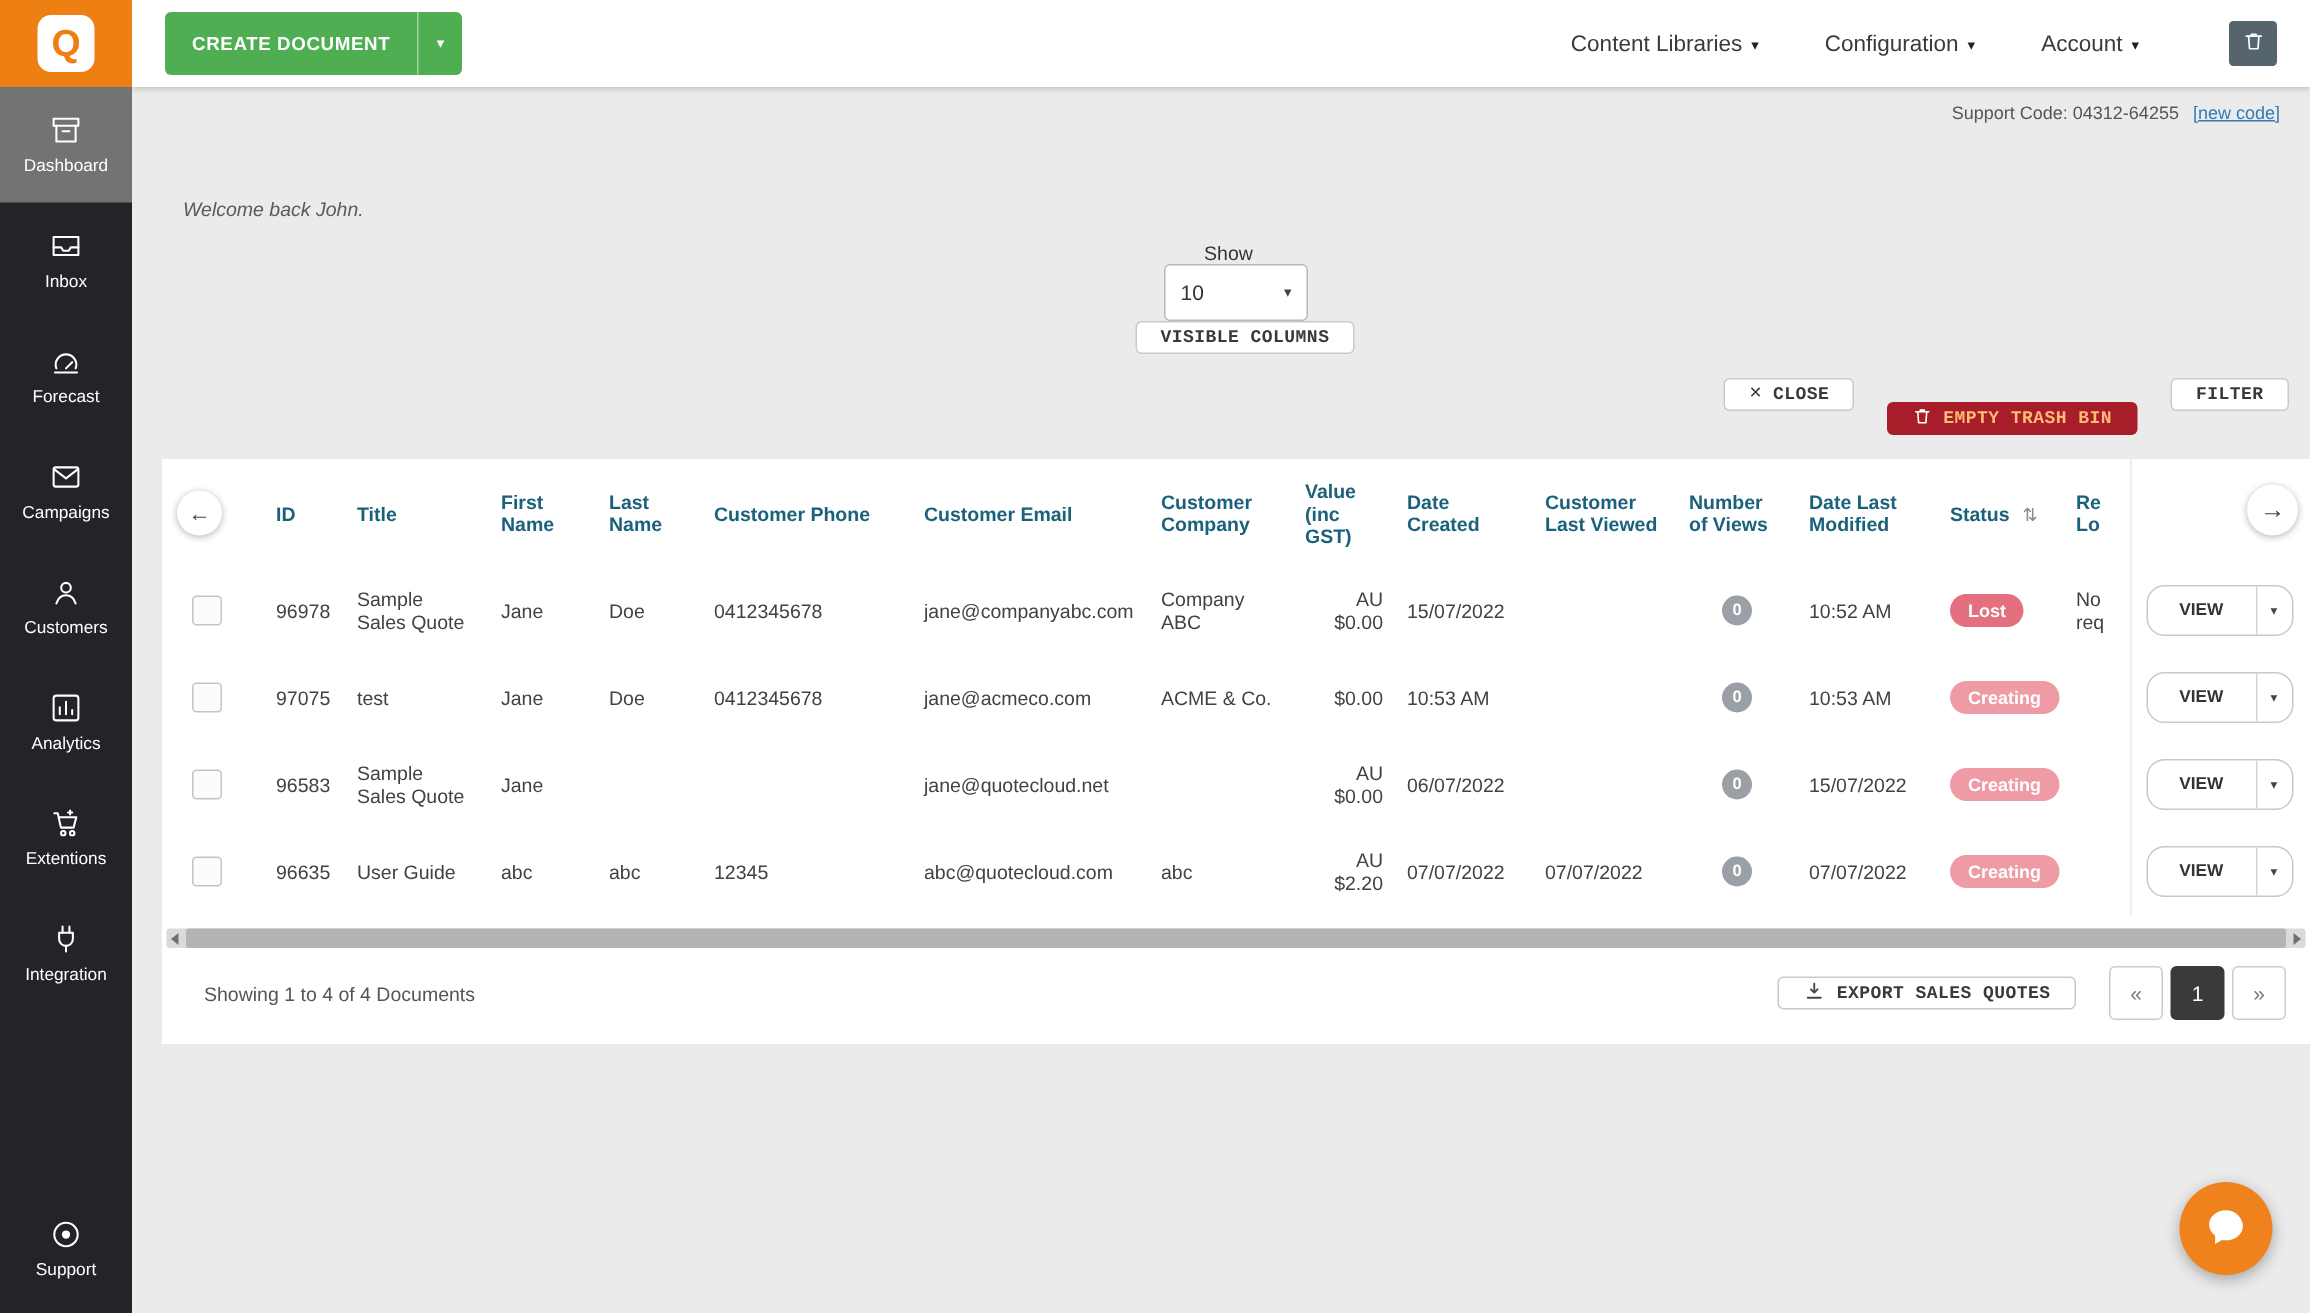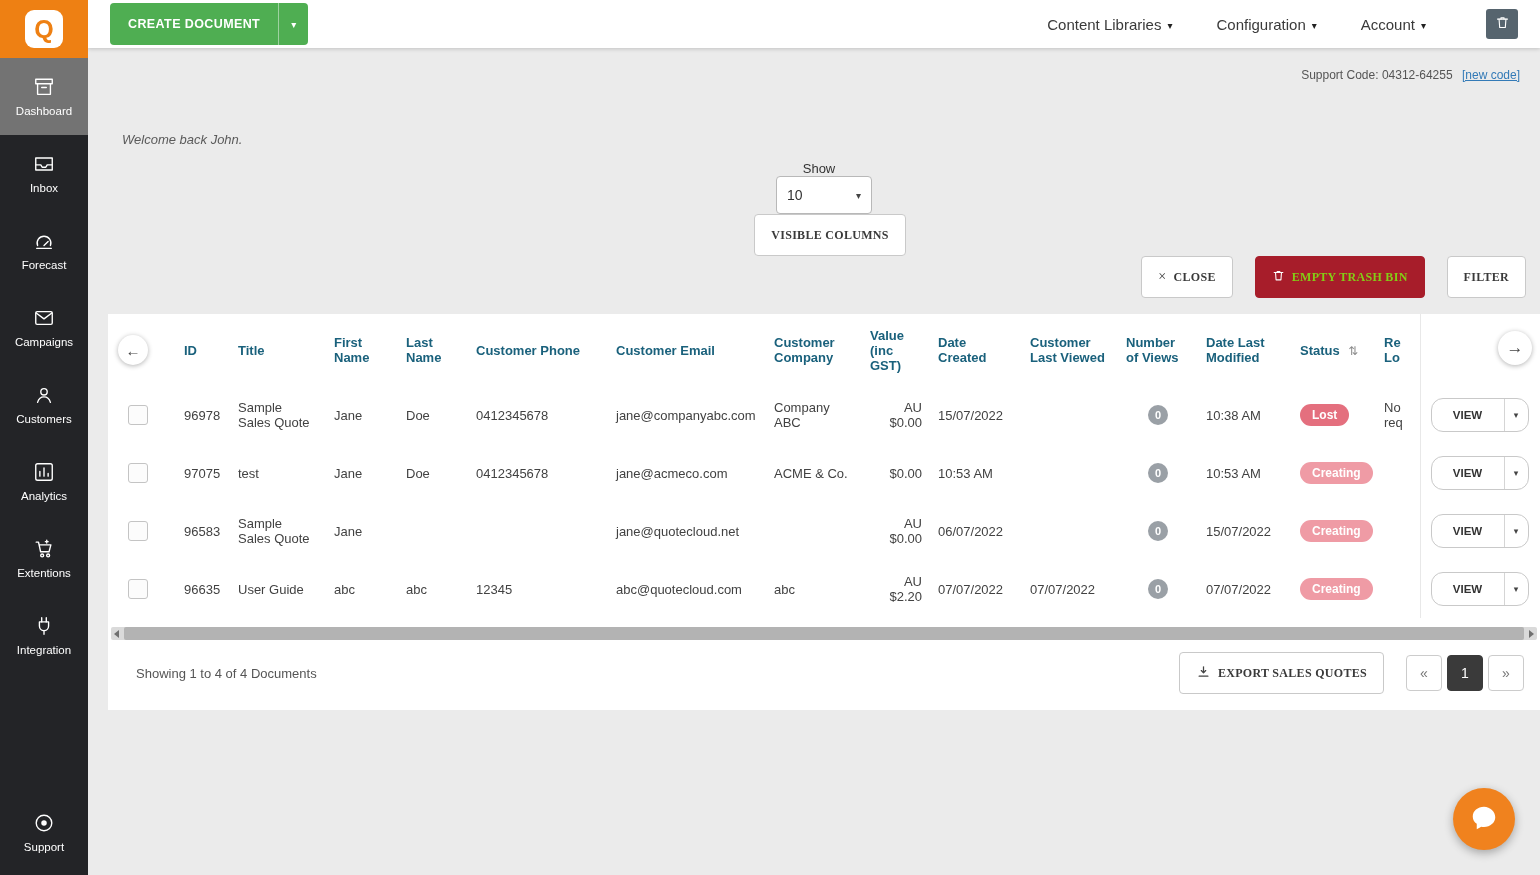--- a/index.html
+++ b/index.html
@@ -13,21 +13,21 @@
   .logo-box { width:38px; height:38px; background:#fff; border-radius:9px; display:flex;
     align-items:center; justify-content:center; font-weight:bold; font-size:25px; color:#ee8013; }
   .side-item { height:77px; display:flex; flex-direction:column; align-items:center; justify-content:center;
     gap:7px; color:#fff; cursor:pointer; flex:none; }
   .side-item.active { background:#737373; }
   .side-item.bottom { margin-top:auto; margin-bottom:4px; }
   .side-label { font-size:11.5px; }
   .side-icon svg { width:22px; height:22px; display:block; }
 
   
-  .topbar { position:fixed; left:88px; right:0; top:0; height:48px; background:#fff;
+  .topbar { position:fixed; left:88px; right:0; top:0; height:58px; background:#fff;
     box-shadow:0 1px 4px rgba(0,0,0,.18); display:flex; align-items:center; padding:0 22px; z-index:20; }
   .create-btn { display:flex; align-items:stretch; background:#4fae52; border-radius:4px; overflow:hidden;
     cursor:pointer; height:42px; }
   .create-main { display:flex; align-items:center; padding:0 18px; color:#fff; font-weight:700;
     font-size:12.5px; letter-spacing:.4px; }
   .create-caret { display:flex; align-items:center; padding:0 12px; border-left:1px solid rgba(255,255,255,.45);
     color:#fff; font-size:10px; }
   .top-menus { margin-left:auto; display:flex; align-items:center; gap:34px; }
   .menu-item { font-size:15px; color:#3a3a3a; cursor:pointer; display:flex; align-items:center; gap:6px;margin-left:10px; }
   .menu-caret { font-size:10px; color:#222; padding-top:2px; }
@@ -39,26 +39,26 @@
   .main { position:absolute; left:88px; top:58px; right:0; bottom:0; overflow:hidden;padding-left:20px; }
   .support-row { text-align:right; padding:10px 20px 0; font-size:12px; color:#555; }
   .support-row a { color:#337ab7; text-decoration:underline; cursor:pointer; margin-left:6px; }
   .welcome { margin:50px 0 0 14px; font-size:13px; color:#5a5a5a; font-style:italic; }
 
   .controls { display:flex; align-items:center; margin:14px 14px 0;flex-direction:column; }
   .show-label { font-size:13px; margin-right:10px; color:#333; }
   .select { width:96px; height:38px; background:#fff; border:1px solid #b8b8b8; border-radius:4px;
     display:flex; align-items:center; justify-content:space-between; padding:0 10px; font-size:14px; cursor:pointer; }
   .select .caret { font-size:10px; color:#444; }
-  .btn { height:42px; background:#fff; border:1px solid #c9c9c9; border-radius:4px; font-size:12px;
+  .btn { height:22px; background:#fff; border:1px solid #c9c9c9; border-radius:4px; font-size:12px;
     font-weight:700; color:#3a3a3a; padding:0 16px; display:inline-flex; align-items:center; gap:7px;
-    cursor:pointer; font-family:Liberation Serif, serif; letter-spacing:.3px; }
+    cursor:pointer; font-family:Liberation Mono, monospace; letter-spacing:.3px; }
   .vc-btn { margin-left:12px; }
   .right-controls { margin-left:auto; display:flex; align-items:center; gap:22px; }
-  .danger-btn { background:#a71d2a; border-color:#a71d2a; color:#84cc16; }
+  .danger-btn { background:#a71d2a; border-color:#a71d2a; color:#fdba74;margin-top:32px; }
   .close-x { font-size:14px; font-weight:400; }
 
   
   .table-card { margin-top:16px; background:#fff; position:relative; }
   table { table-layout:fixed; border-collapse:collapse; width:calc(100% - 22px); margin-left:12px; }
   th { color:#1a617c; font-weight:700; font-size:13px; text-align:left; padding:10px 8px; height:72px; vertical-align:middle; }
   td { font-size:13px; color:#424242; padding:8px; height:58px; vertical-align:middle; word-wrap:break-word; }
   .w-check{width:56px}.w-id{width:54px}.w-title{width:96px}.w-first{width:72px}.w-last{width:70px}
   .w-phone{width:140px}.w-email{width:158px}.w-company{width:96px}.w-value{width:68px}.w-created{width:92px}
   .w-viewed{width:96px}.w-views{width:80px}.w-modified{width:94px}.w-status{width:88px}
@@ -336,21 +336,21 @@
           <td>Sample Sales Quote</td>
           <td>Jane</td>
           <td>Doe</td>
           <td>0412345678</td>
           <td>jane@companyabc.com</td>
           <td>Company ABC</td>
           <td class="col-value">AU $0.00</td>
           <td>15/07/2022</td>
           <td></td>
           <td class="col-views"><span class="views-badge">0</span></td>
-          <td>10:38 AM</td>
+          <td>10:52 AM</td>
           <td><span class="badge" data-status="lost">Lost</span></td>
           <td class="w-relo">No req</td>
           <td class="actions-cell">
             <div class="view-btn">
               <span class="vb-label">VIEW</span>
               <span class="vb-caret">▾</span>
             </div>
           </td>
         </tr>
 

